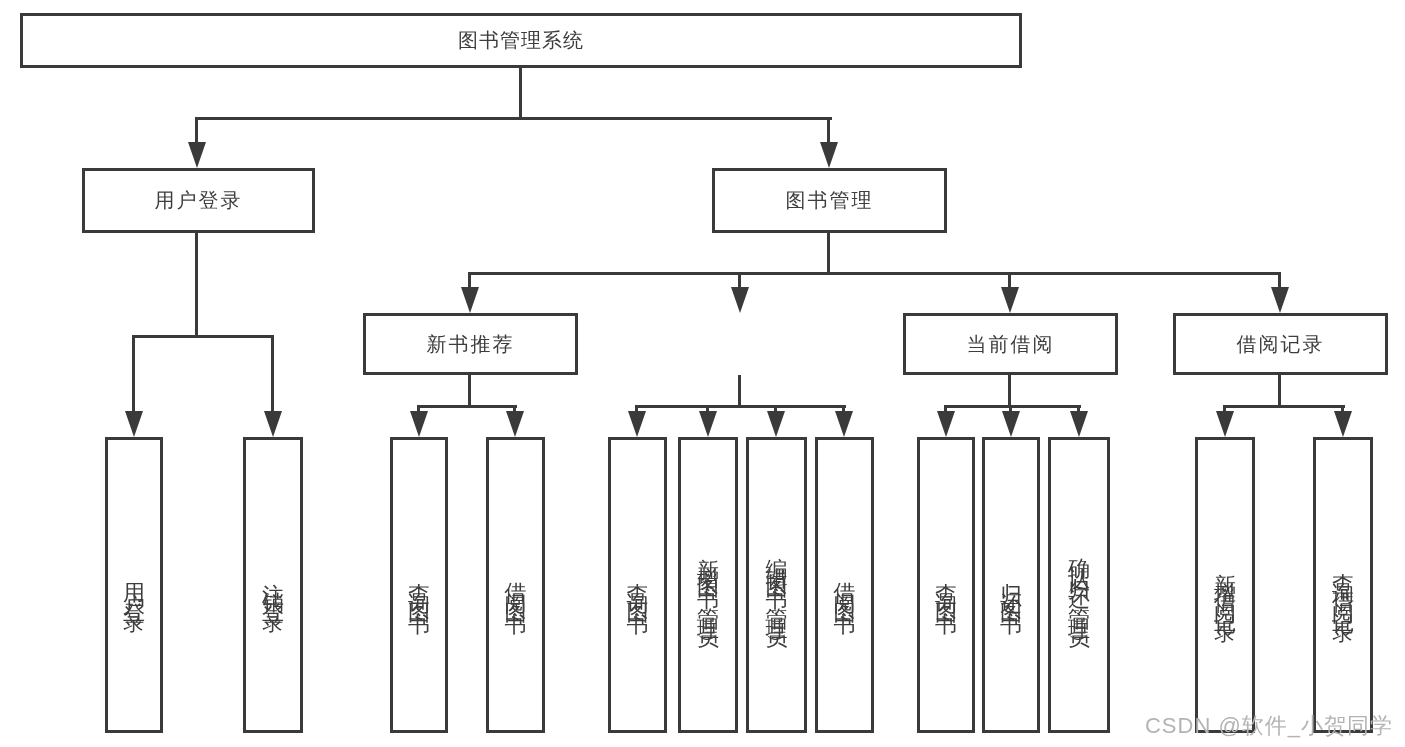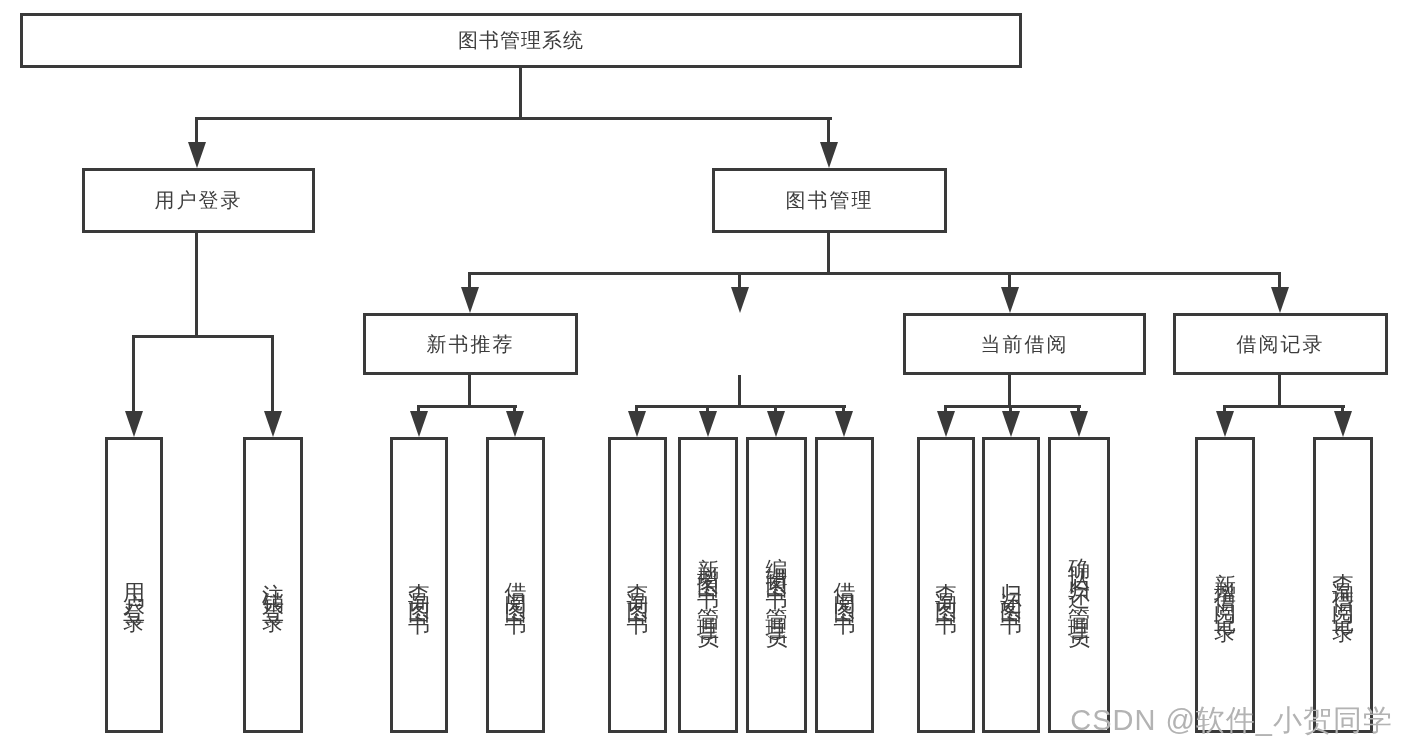--- a/index.html
+++ b/index.html
@@ -20,21 +20,21 @@
     font-size:22px; letter-spacing:10px; line-height:1;
   }
   .line { position:absolute; background:#3a3a3a; z-index:1; }
   .arrowhead {
     position:absolute; width:0; height:0; z-index:3;
     border-left:9px solid transparent; border-right:9px solid transparent;
     border-top:26px solid #3a3a3a;
   }
   .watermark {
     position:absolute; right:12px; bottom:6px; z-index:5;
-    font-size:29px; color:#b3b3b3; letter-spacing:1px; white-space:nowrap;
+    font-size:22px; color:#b3b3b3; letter-spacing:1px; white-space:nowrap;
   }
 </style>
 </head>
 <body>
 
 <div id="canvas">
 
   <div class="box hbox root" style="left:20px;top:13px;width:1002px;height:55px;text-align:center;">
     <span class="lbl">图书管理系统</span>
   </div>
@@ -42,21 +42,21 @@
   <div class="box hbox" style="left:82px;top:168px;width:233px;height:65px;">
     <span class="lbl">用户登录</span>
   </div>
   <div class="box hbox" style="left:363px;top:313px;width:215px;height:62px;">
     <span class="lbl">新书推荐</span>
   </div>
 
   <div class="box hbox" style="left:712px;top:168px;width:235px;height:65px;">
     <span class="lbl">图书管理</span>
   </div>
-  <div class="box hbox" style="left:903px;top:313px;width:243px;height:62px;">
+  <div class="box hbox" style="left:903px;top:313px;width:215px;height:62px;">
     <span class="lbl">当前借阅</span>
   </div>
   <div class="box hbox" style="left:1173px;top:313px;width:215px;height:62px;">
     <span class="lbl">借阅记录</span>
   </div>
 
   <div class="box vbox" style="left:105px;top:437px;width:58px;height:296px;">
     <span class="lbl">用户登录</span>
   </div>
   <div class="box vbox" style="left:243px;top:437px;width:60px;height:296px;">

